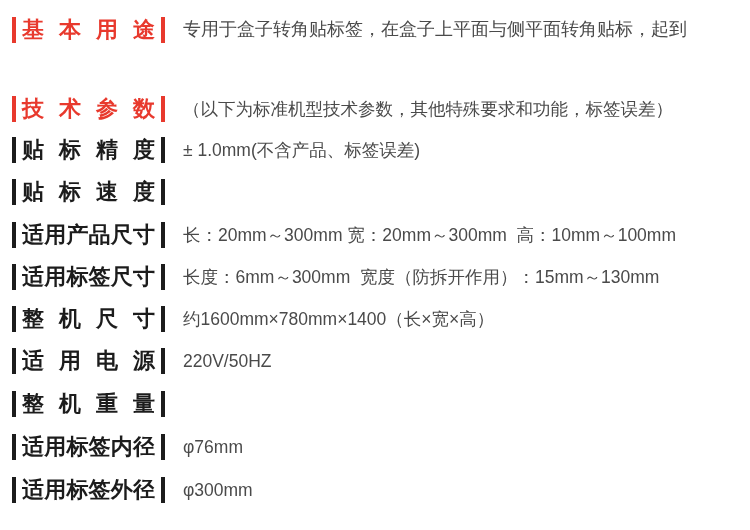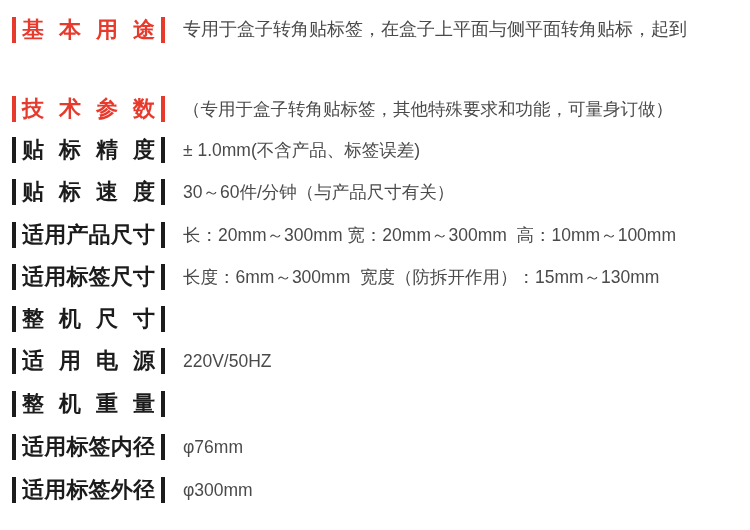--- a/index.html
+++ b/index.html
@@ -89,21 +89,21 @@
     <div class="label">
       <span class="bar"></span>
       <span class="chars">
           <span>技</span>
           <span>术</span>
           <span>参</span>
           <span>数</span>
         </span>
       <span class="bar"></span>
     </div>
-    <div class="value">（专用于盒子转角贴标签，其他特殊要求和功能，可量身订做）</div>
+    <div class="value">（以下为标准机型技术参数，其他特殊要求和功能，标签误差）</div>
   </div>
     <div class="row black" style="top: 136px;">
     <div class="label">
       <span class="bar"></span>
       <span class="chars">
           <span>贴</span>
           <span>标</span>
           <span>精</span>
           <span>度</span>
         </span>
@@ -115,21 +115,20 @@
     <div class="label">
       <span class="bar"></span>
       <span class="chars">
           <span>贴</span>
           <span>标</span>
           <span>速</span>
           <span>度</span>
         </span>
       <span class="bar"></span>
     </div>
-    <div class="value">30～60件/分钟（与产品尺寸有关）</div>
   </div>
     <div class="row black" style="top: 221px;">
     <div class="label">
       <span class="bar"></span>
       <span class="chars">
           <span>适</span>
           <span>用</span>
           <span>产</span>
           <span>品</span>
           <span>尺</span>
@@ -158,20 +157,21 @@
     <div class="label">
       <span class="bar"></span>
       <span class="chars">
           <span>整</span>
           <span>机</span>
           <span>尺</span>
           <span>寸</span>
         </span>
       <span class="bar"></span>
     </div>
+    <div class="value">约1600mm×780mm×1400（长×宽×高）</div>
   </div>
     <div class="row black" style="top: 347px;">
     <div class="label">
       <span class="bar"></span>
       <span class="chars">
           <span>适</span>
           <span>用</span>
           <span>电</span>
           <span>源</span>
         </span>

